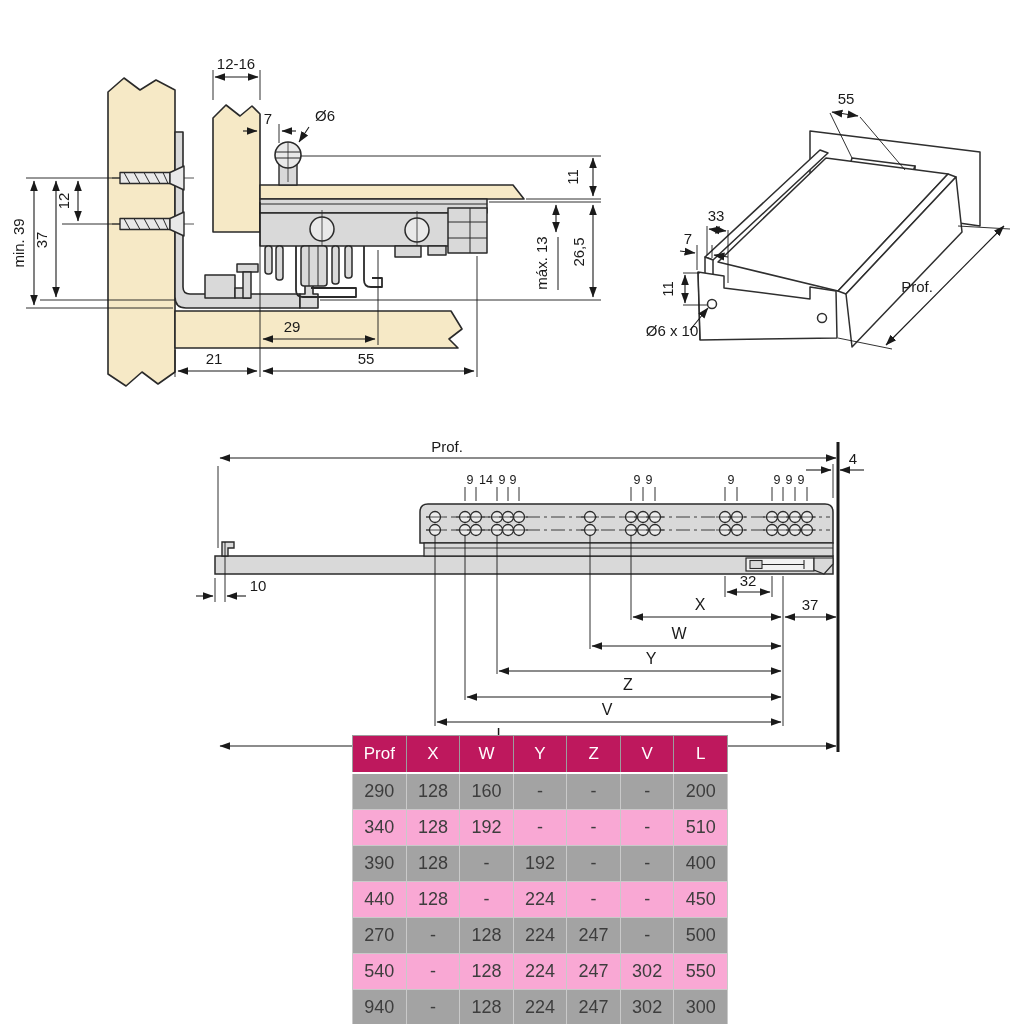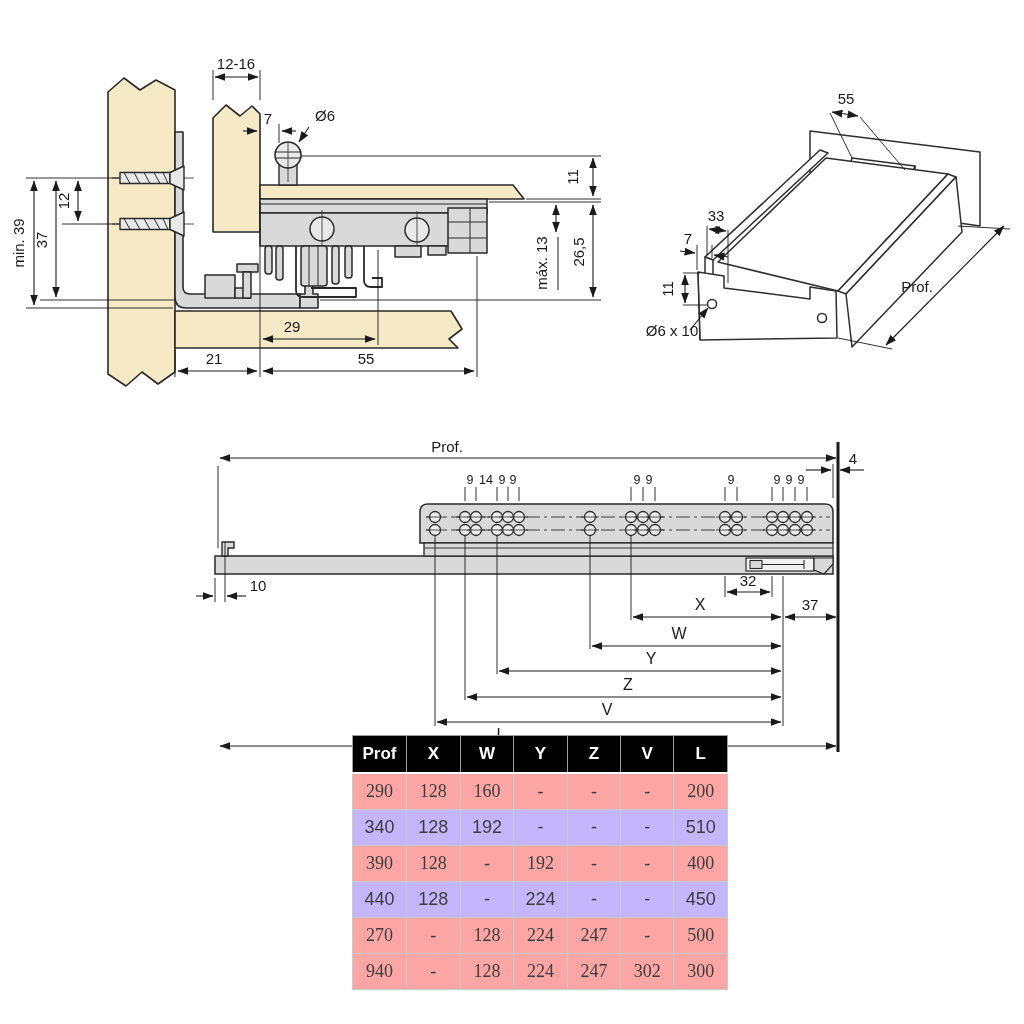--- a/index.html
+++ b/index.html
@@ -6,26 +6,26 @@
   body{width:1024px;height:1024px;position:relative;font-family:"Liberation Sans",sans-serif;}
   #sheet{position:absolute;left:0;top:0;}
   svg text{fill:#1a1a1a;font-family:"Liberation Sans","DejaVu Sans",sans-serif;}
   .dim{font-size:15px;}
   .dimsm{font-size:12.5px;}
   .dimlet{font-size:16px;}
   .rot{font-size:15px;}
   
   #spec-table{position:absolute;left:352px;top:735px;width:376px;border-collapse:collapse;
               font-family:"Liberation Sans","DejaVu Sans",sans-serif;border:1px solid #b9b9b9;}
-  #spec-table th{background:#000000;color:#ffffff;font-weight:700;font-size:17px;height:34px;
+  #spec-table th{background:#be185d;color:#ffffff;font-weight:400;font-size:17px;height:34px;
                  border:1px solid #9d9d9d;border-bottom:2px solid #ffffff;}
   #spec-table td{color:#3d3d3d;font-size:18px;text-align:center;height:33px;width:53px;
                  border:1px solid #c9c9c9;}
-  #spec-table tr.alt td{background:#c4b5fd;}
-  #spec-table tr.norm td{background:#fca5a5;font-family:Liberation Serif, serif;}
+  #spec-table tr.alt td{background:#f9a8d4;}
+  #spec-table tr.norm td{background:#a3a3a3;}
 </style>
 </head>
 <body>
 
 <svg id="sheet" width="1024" height="1024" viewBox="0 0 1024 1024">
   <defs>
     <marker id="ar" viewBox="0 0 10 10" refX="9.5" refY="5" markerWidth="10" markerHeight="10" orient="auto-start-reverse">
       <path d="M0,1.4 L10,5 L0,8.6 Z" fill="#1a1a1a"></path>
     </marker>
   </defs>
@@ -409,20 +409,29 @@
       </tr>
       <tr class="norm">
         <td>270</td>
         <td>-</td>
         <td>128</td>
         <td>224</td>
         <td>247</td>
         <td>-</td>
         <td>500</td>
       </tr>
+      <tr class="alt">
+        <td>540</td>
+        <td>-</td>
+        <td>128</td>
+        <td>224</td>
+        <td>247</td>
+        <td>302</td>
+        <td>550</td>
+      </tr>
       <tr class="norm">
         <td>940</td>
         <td>-</td>
         <td>128</td>
         <td>224</td>
         <td>247</td>
         <td>302</td>
         <td>300</td>
       </tr>
     </tbody>

